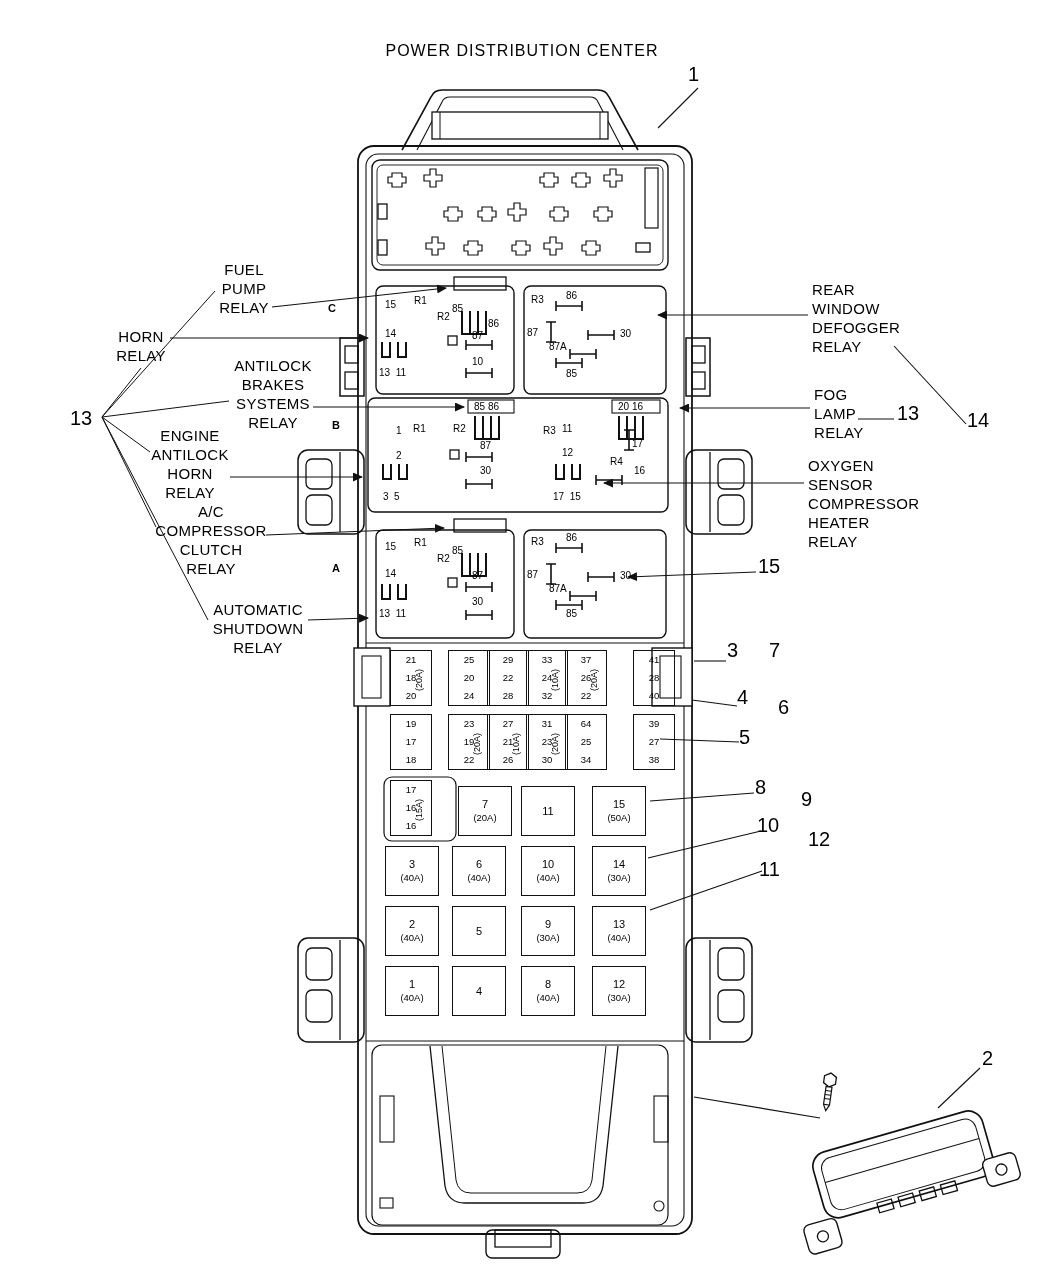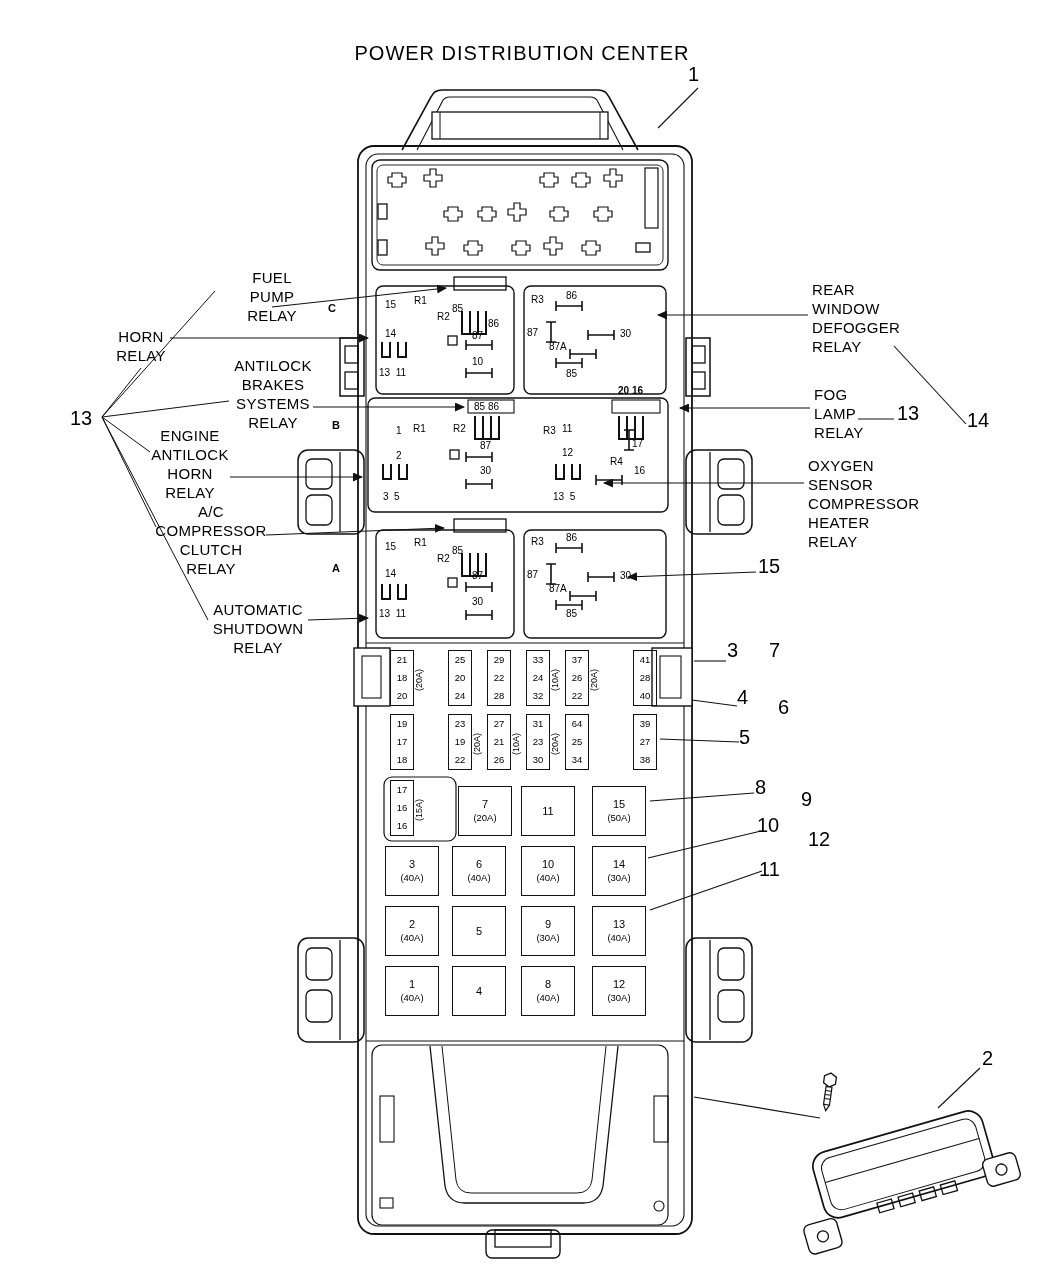--- a/index.html
+++ b/index.html
@@ -1,26 +1,26 @@
 <!DOCTYPE html>
 <html><head>
 <meta charset="utf-8">
 <style>
   html,body{margin:0;padding:0;background:#fff;}
   body{width:1050px;height:1275px;font-family:"Liberation Sans",sans-serif;color:#000;}
   #stage{position:relative;width:1050px;height:1275px;background:#fff;overflow:hidden;}
   #stage svg{position:absolute;left:0;top:0;}
-  .title{position:absolute;transform:translateX(-50%);font-size:20px;letter-spacing:1px;white-space:nowrap;}
+  .title{position:absolute;transform:translateX(-50%);font-size:16px;letter-spacing:1px;white-space:nowrap;}
   .lbl{position:absolute;font-size:15px;line-height:19px;letter-spacing:.3px;white-space:nowrap;}
   .lbl.c{transform:translateX(-50%);text-align:center;}
   .lbl.l{text-align:left;}
   .callout{position:absolute;font-size:20px;line-height:20px;}
   .sec{position:absolute;font-size:11px;font-weight:bold;}
   .pin{position:absolute;font-size:10px;line-height:11px;white-space:pre;}
-  .sfuse{position:absolute;width:24px;height:56px;border:1.4px solid #111;box-sizing:border-box;
+  .sfuse{position:absolute;width:42px;height:56px;border:1.4px solid #111;box-sizing:border-box;
          display:flex;flex-direction:column;align-items:center;justify-content:space-between;padding:4px 0;background:transparent;}
   .sfuse span{font-size:9.5px;line-height:10px;}
   .samp{position:absolute;width:44px;height:12px;display:flex;align-items:center;justify-content:center;
         transform:rotate(-90deg);font-size:9px;white-space:nowrap;}
   .lfuse{position:absolute;width:54px;height:50px;border:1.4px solid #111;box-sizing:border-box;
          display:flex;flex-direction:column;align-items:center;justify-content:center;gap:3px;}
   .lfuse .n{font-size:11px;line-height:11px;}
   .lfuse .a{font-size:9.5px;line-height:10px;}
 </style>
 </head>
@@ -244,21 +244,21 @@
       <polygon points="0,-7 6,-3.5 6,3.5 0,7 -6,3.5 -6,-3.5" fill="#fff" stroke-width="1.3"></polygon>
       <rect x="-3" y="7" width="6" height="18" fill="#fff" stroke-width="1.2"></rect>
       <path d="M-3,11 H3 M-3,15 H3 M-3,19 H3" stroke-width="1"></path>
       <path d="M-3,25 L0,31 L3,25" stroke-width="1.2"></path>
     </g>
   </g>
 </svg>
 
 <div class="title" style="left:522px;top:42px">POWER DISTRIBUTION CENTER</div>
 
-<div class="lbl c" style="left: 244px; top: 268px; position: absolute; margin-left: 28px;">
+<div class="lbl c" style="left: 244px; top: 260px; position: absolute;">
       <div>FUEL</div>
       <div>PUMP</div>
       <div>RELAY</div>
     </div>
     <div class="lbl c" style="left: 141px; top: 327px; position: absolute;">
       <div>HORN</div>
       <div>RELAY</div>
     </div>
     <div class="lbl c" style="left: 273px; top: 356px; position: absolute;">
       <div>ANTILOCK</div>
@@ -329,35 +329,35 @@
     <div class="pin" style="left: 472px; top: 330px; position: absolute;">87</div>
     <div class="pin" style="left: 472px; top: 356px; position: absolute;">10</div>
     <div class="pin" style="left: 379px; top: 367px; position: absolute;">13  11</div>
     <div class="pin" style="left: 531px; top: 294px; position: absolute;">R3</div>
     <div class="pin" style="left: 566px; top: 290px; position: absolute;">86</div>
     <div class="pin" style="left: 527px; top: 327px; position: absolute;">87</div>
     <div class="pin" style="left: 549px; top: 341px; position: absolute;">87A</div>
     <div class="pin" style="left: 620px; top: 328px; position: absolute;">30</div>
     <div class="pin" style="left: 566px; top: 368px; position: absolute;">85</div>
     <div class="pin" style="left: 474px; top: 401px; position: absolute;">85 86</div>
-    <div class="pin" style="left: 618px; top: 385px; position: absolute; font-weight: bold;">20 16</div>
+    <div class="pin" style="left: 618px; top: 401px; position: absolute;">20 16</div>
     <div class="pin" style="left: 396px; top: 425px; position: absolute;">1</div>
     <div class="pin" style="left: 413px; top: 423px; position: absolute;">R1</div>
     <div class="pin" style="left: 453px; top: 423px; position: absolute;">R2</div>
     <div class="pin" style="left: 543px; top: 425px; position: absolute;">R3</div>
     <div class="pin" style="left: 562px; top: 423px; position: absolute;">11</div>
     <div class="pin" style="left: 396px; top: 450px; position: absolute;">2</div>
     <div class="pin" style="left: 480px; top: 440px; position: absolute;">87</div>
     <div class="pin" style="left: 562px; top: 447px; position: absolute;">12</div>
     <div class="pin" style="left: 632px; top: 438px; position: absolute;">17</div>
     <div class="pin" style="left: 610px; top: 456px; position: absolute;">R4</div>
     <div class="pin" style="left: 480px; top: 465px; position: absolute;">30</div>
     <div class="pin" style="left: 634px; top: 465px; position: absolute;">16</div>
     <div class="pin" style="left: 383px; top: 491px; position: absolute;">3  5</div>
-    <div class="pin" style="left: 553px; top: 491px; position: absolute;">13  5</div>
+    <div class="pin" style="left: 553px; top: 491px; position: absolute;">17  15</div>
     <div class="pin" style="left: 385px; top: 541px; position: absolute;">15</div>
     <div class="pin" style="left: 414px; top: 537px; position: absolute;">R1</div>
     <div class="pin" style="left: 437px; top: 553px; position: absolute;">R2</div>
     <div class="pin" style="left: 452px; top: 545px; position: absolute;">85</div>
     <div class="pin" style="left: 472px; top: 570px; position: absolute;">87</div>
     <div class="pin" style="left: 385px; top: 568px; position: absolute;">14</div>
     <div class="pin" style="left: 472px; top: 596px; position: absolute;">30</div>
     <div class="pin" style="left: 379px; top: 608px; position: absolute;">13  11</div>
     <div class="pin" style="left: 531px; top: 536px; position: absolute;">R3</div>
     <div class="pin" style="left: 566px; top: 532px; position: absolute;">86</div>

